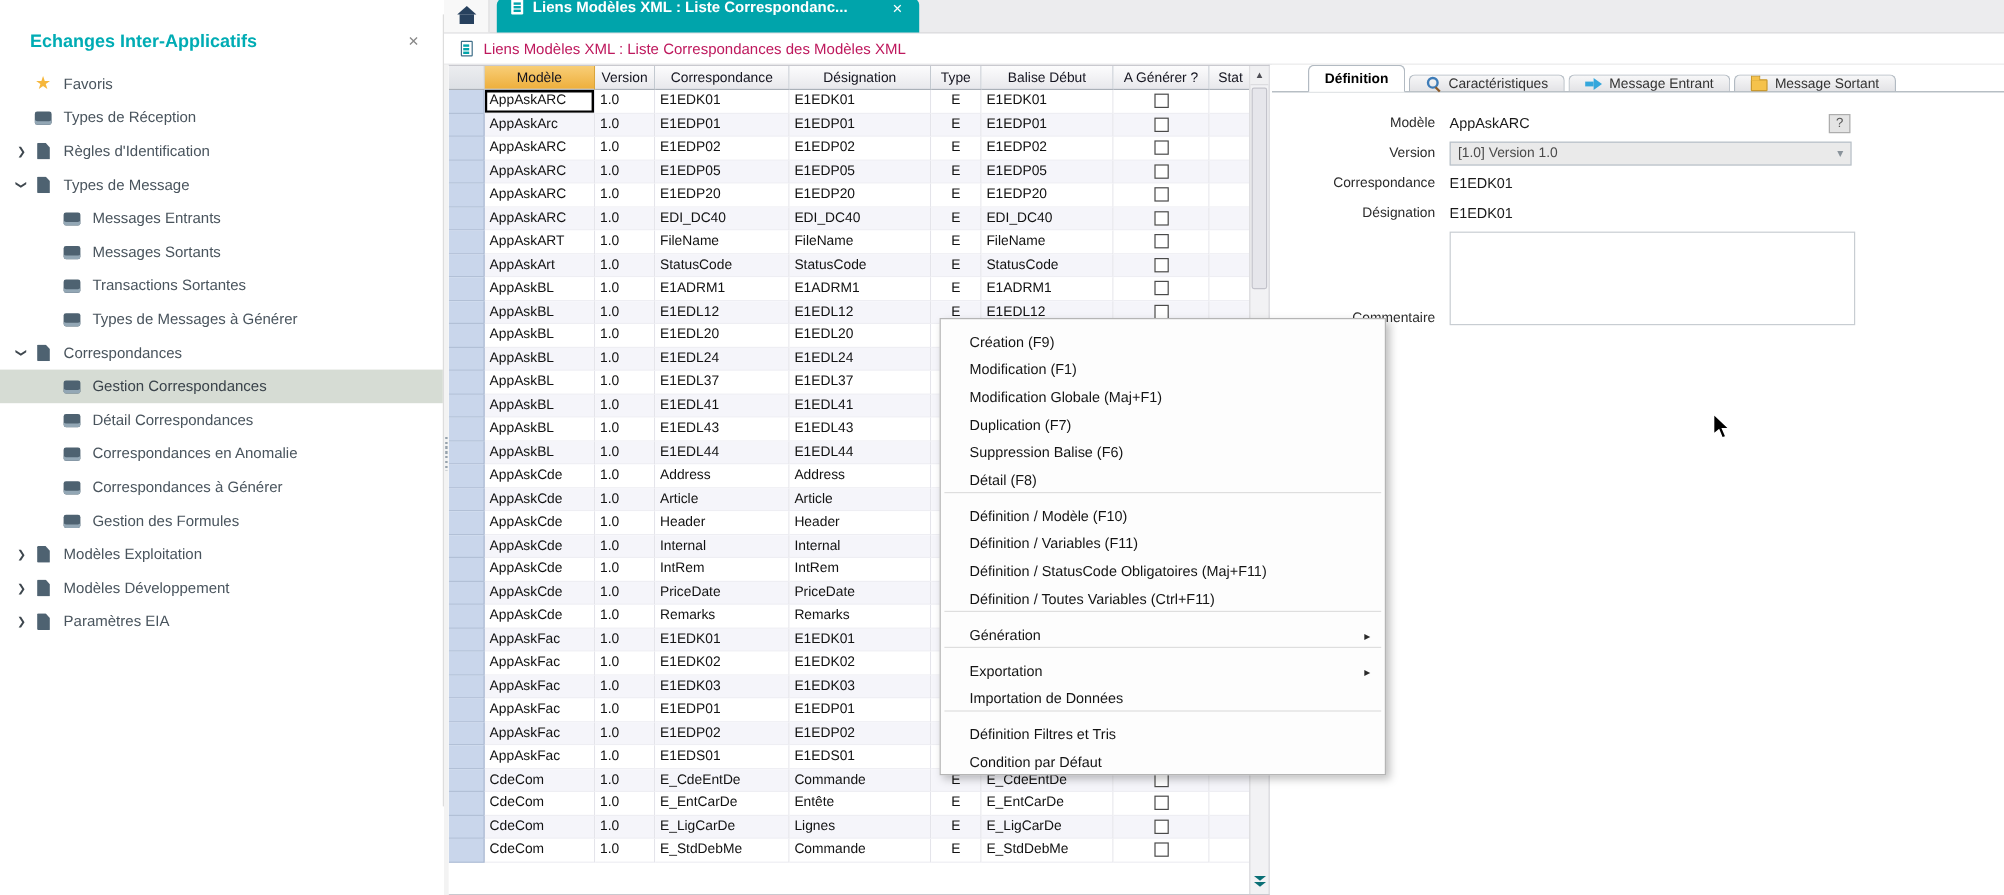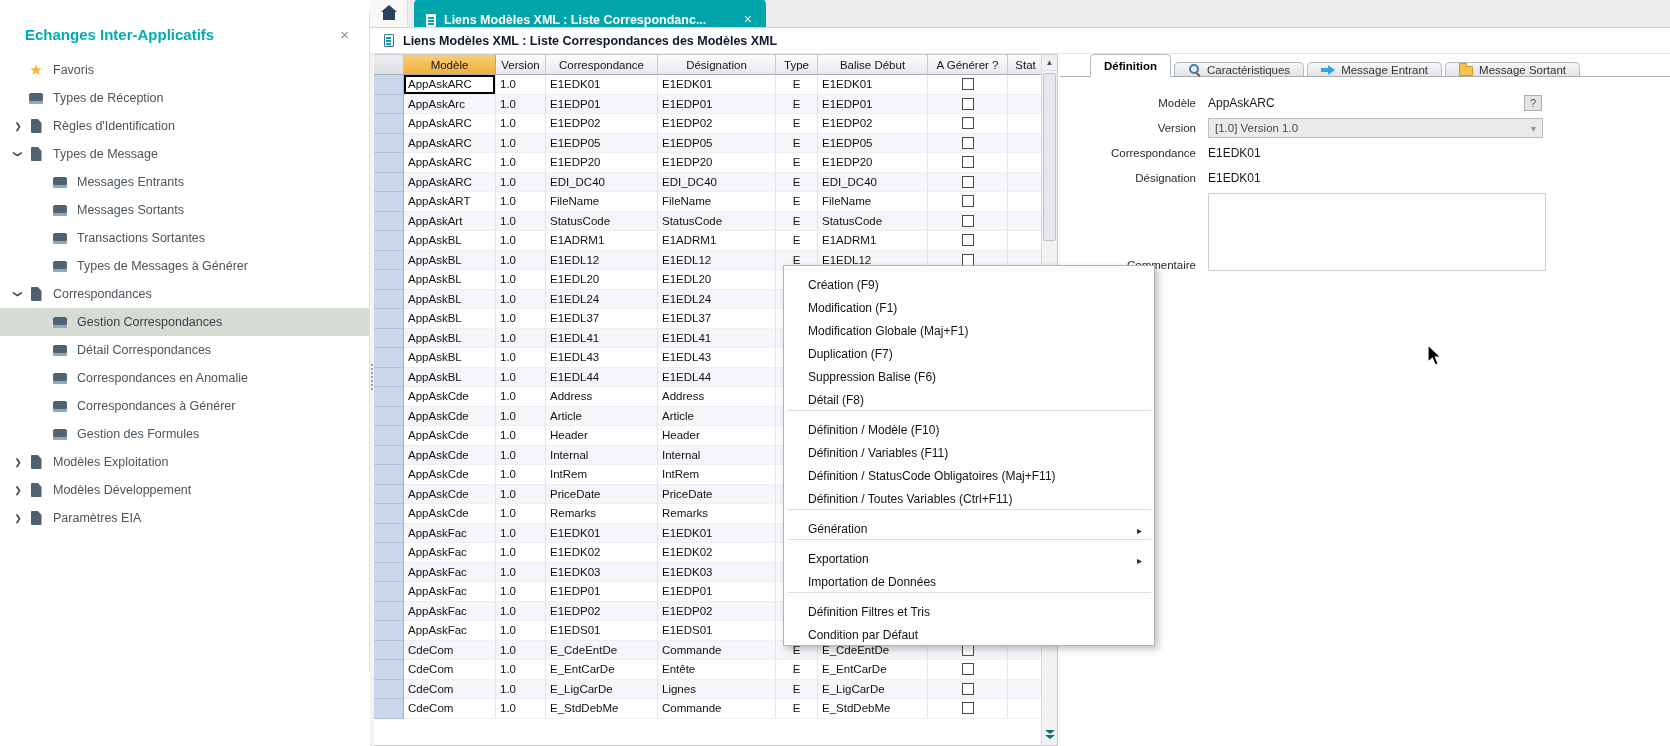--- a/index.html
+++ b/index.html
@@ -27,35 +27,35 @@
 
   
   .tabstrip{position:absolute;left:370px;top:0;right:0;height:28px;background:#ECECEE;
     border-bottom:1px solid #D4D4D8;display:flex;align-items:flex-end}
   .tab-home{width:38px;height:28px;background:#F8F8F8;border-right:1px solid #DBDBDD;
     display:flex;align-items:center;justify-content:center;cursor:pointer}
   .home-icon{width:16px;height:14px;position:relative}
   .home-icon::before{content:"";position:absolute;left:2px;right:2px;bottom:0;height:8px;background:#27415E}
   .home-icon::after{content:"";position:absolute;left:0;top:-1px;border-left:8px solid transparent;
     border-right:8px solid transparent;border-bottom:7px solid #27415E}
-  .tab-active{height:28px;margin-left:6px;background:#00A4AB;color:#fff;display:flex;align-items:flex-end;
+  .tab-active{height:28px;margin-left:6px;background:#00A4AB;color:#fff;display:flex;align-items:flex-start;
     gap:8px;padding:0 12px;font-weight:bold;font-size:12.5px;border-radius:5px 5px 0 0;cursor:pointer;width:352px}
   .tabdoc{width:10px;height:13px;background:#fff;border-radius:1px;position:relative;flex:none}
   .tabdoc::after{content:"";position:absolute;left:2px;top:3px;width:6px;height:2px;background:#00A4AB;
     box-shadow:0 3px 0 #00A4AB,0 6px 0 #00A4AB}
   .tab-label{flex:1;white-space:nowrap;overflow:hidden}
   .tab-close{font-weight:normal;font-size:14px;cursor:pointer;padding:0 2px}
 
   
   .subtitle{position:absolute;left:370px;top:28px;right:0;height:26px;background:#fff;
     border-bottom:1px solid #E6E6E8;display:flex;align-items:center;padding-left:14px;gap:9px}
   .subdoc{width:10px;height:13px;background:#fff;border:1px solid #3E6E88;border-radius:1px;position:relative;flex:none}
   .subdoc::after{content:"";position:absolute;left:1px;top:2px;width:5px;height:1.5px;background:#00A4AB;
     box-shadow:0 3px 0 #00A4AB,0 6px 0 #00A4AB}
-  .subtitle .txt{color:#0f172a;font-weight:bold;font-size:12.5px}
+  .subtitle .txt{color:#be185d;font-weight:normal;font-size:12.5px}
 
   
   .splitter{position:absolute;left:370px;top:54px;width:4px;bottom:0;background:#F3F3F3}
   .splitter .handle{position:absolute;top:310px;left:1px;width:2px;height:28px;
     background:repeating-linear-gradient(#96A2AC 0 2px,transparent 2px 4px)}
 
   
   .grid{position:absolute;left:374px;top:54px;width:684px;bottom:0;background:#fff;
     border:1px solid #C9C9CF;border-left:none;display:flex}
   .grid-main{width:668px;overflow:hidden}

